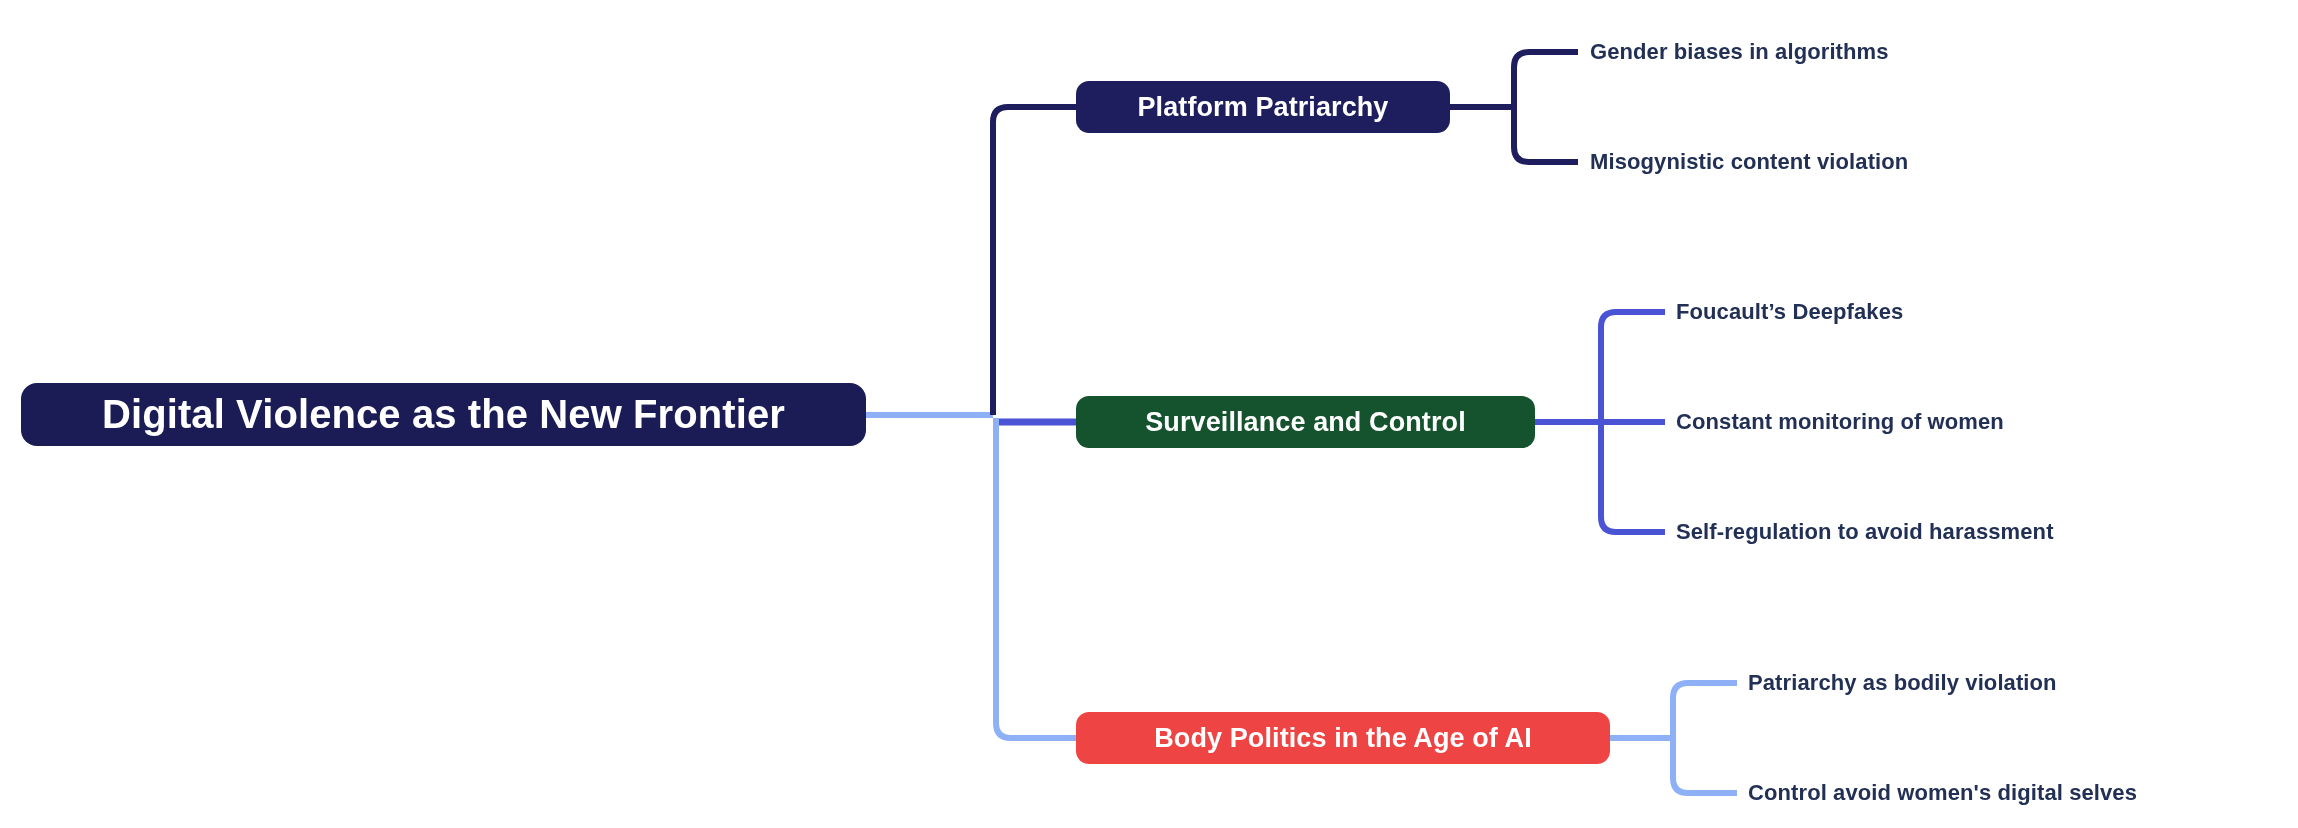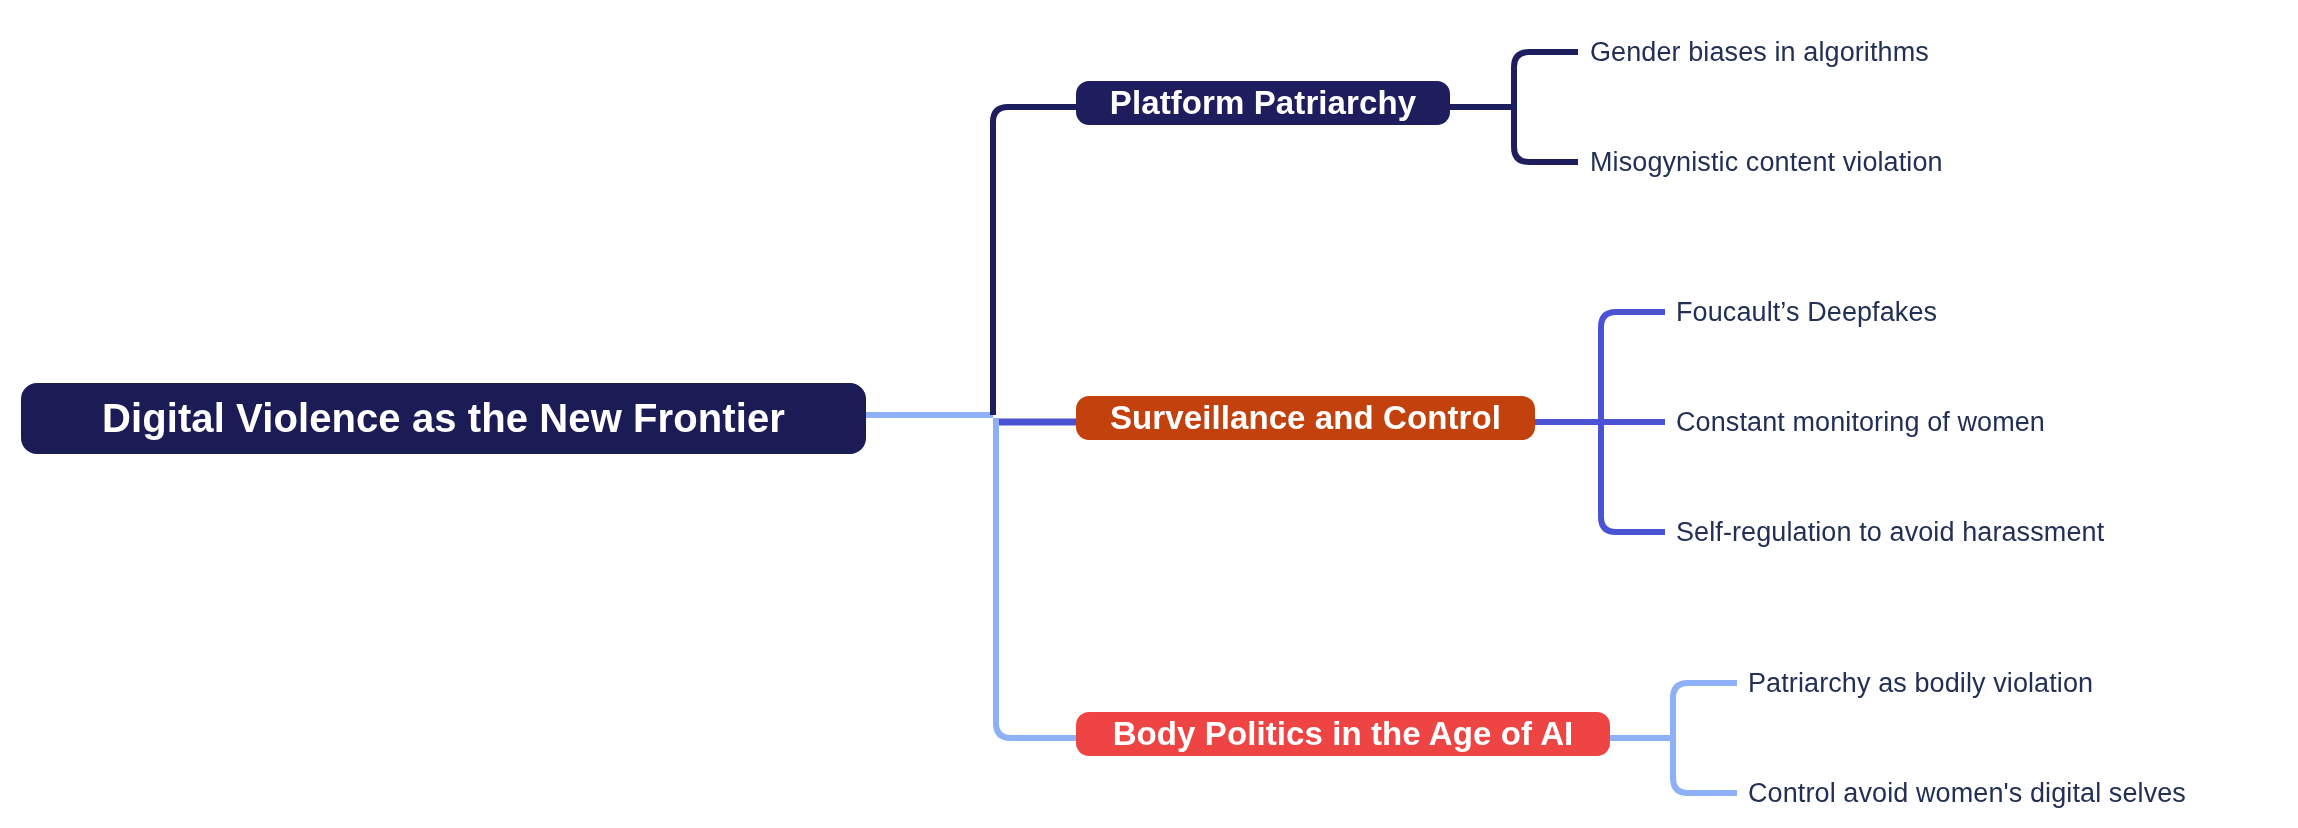--- a/index.html
+++ b/index.html
@@ -40,59 +40,59 @@
     border-radius: 14px;
     color: #ffffff;
     white-space: nowrap;
     letter-spacing: 0.1px;
   }
 
   .node-root {
     left: 21px;
     top: 383px;
     width: 845px;
-    height: 71px;
+    height: 63px;
     border-radius: 16px;
     background: #1b1b55;
     font-size: 40px;
     font-weight: bold;
   }
 
   .node-branch {
-    height: 44px;
+    height: 52px;
     border-radius: 13px;
-    font-size: 33px;
+    font-size: 27px;
     font-weight: bold;
   }
 
   .node-branch-1 {
     left: 1076px;
     top: 81px;
     width: 374px;
     background: #1e1e5f;
   }
 
   .node-branch-2 {
     left: 1076px;
     top: 396px;
     width: 459px;
-    background: #c2410c;
+    background: #14532d;
   }
 
   .node-branch-3 {
     left: 1076px;
     top: 712px;
     width: 534px;
     background: #ef4444;
   }
 
   .leaf-label {
     position: absolute;
-    font-size: 27px;
-    font-weight: normal;
+    font-size: 22px;
+    font-weight: bold;
     color: #223055;
     white-space: nowrap;
     letter-spacing: 0.1px;
     transform: translateY(-50%);
   }
 </style>
 </head>
 <body>
 
 <div id="mindmap-root">

